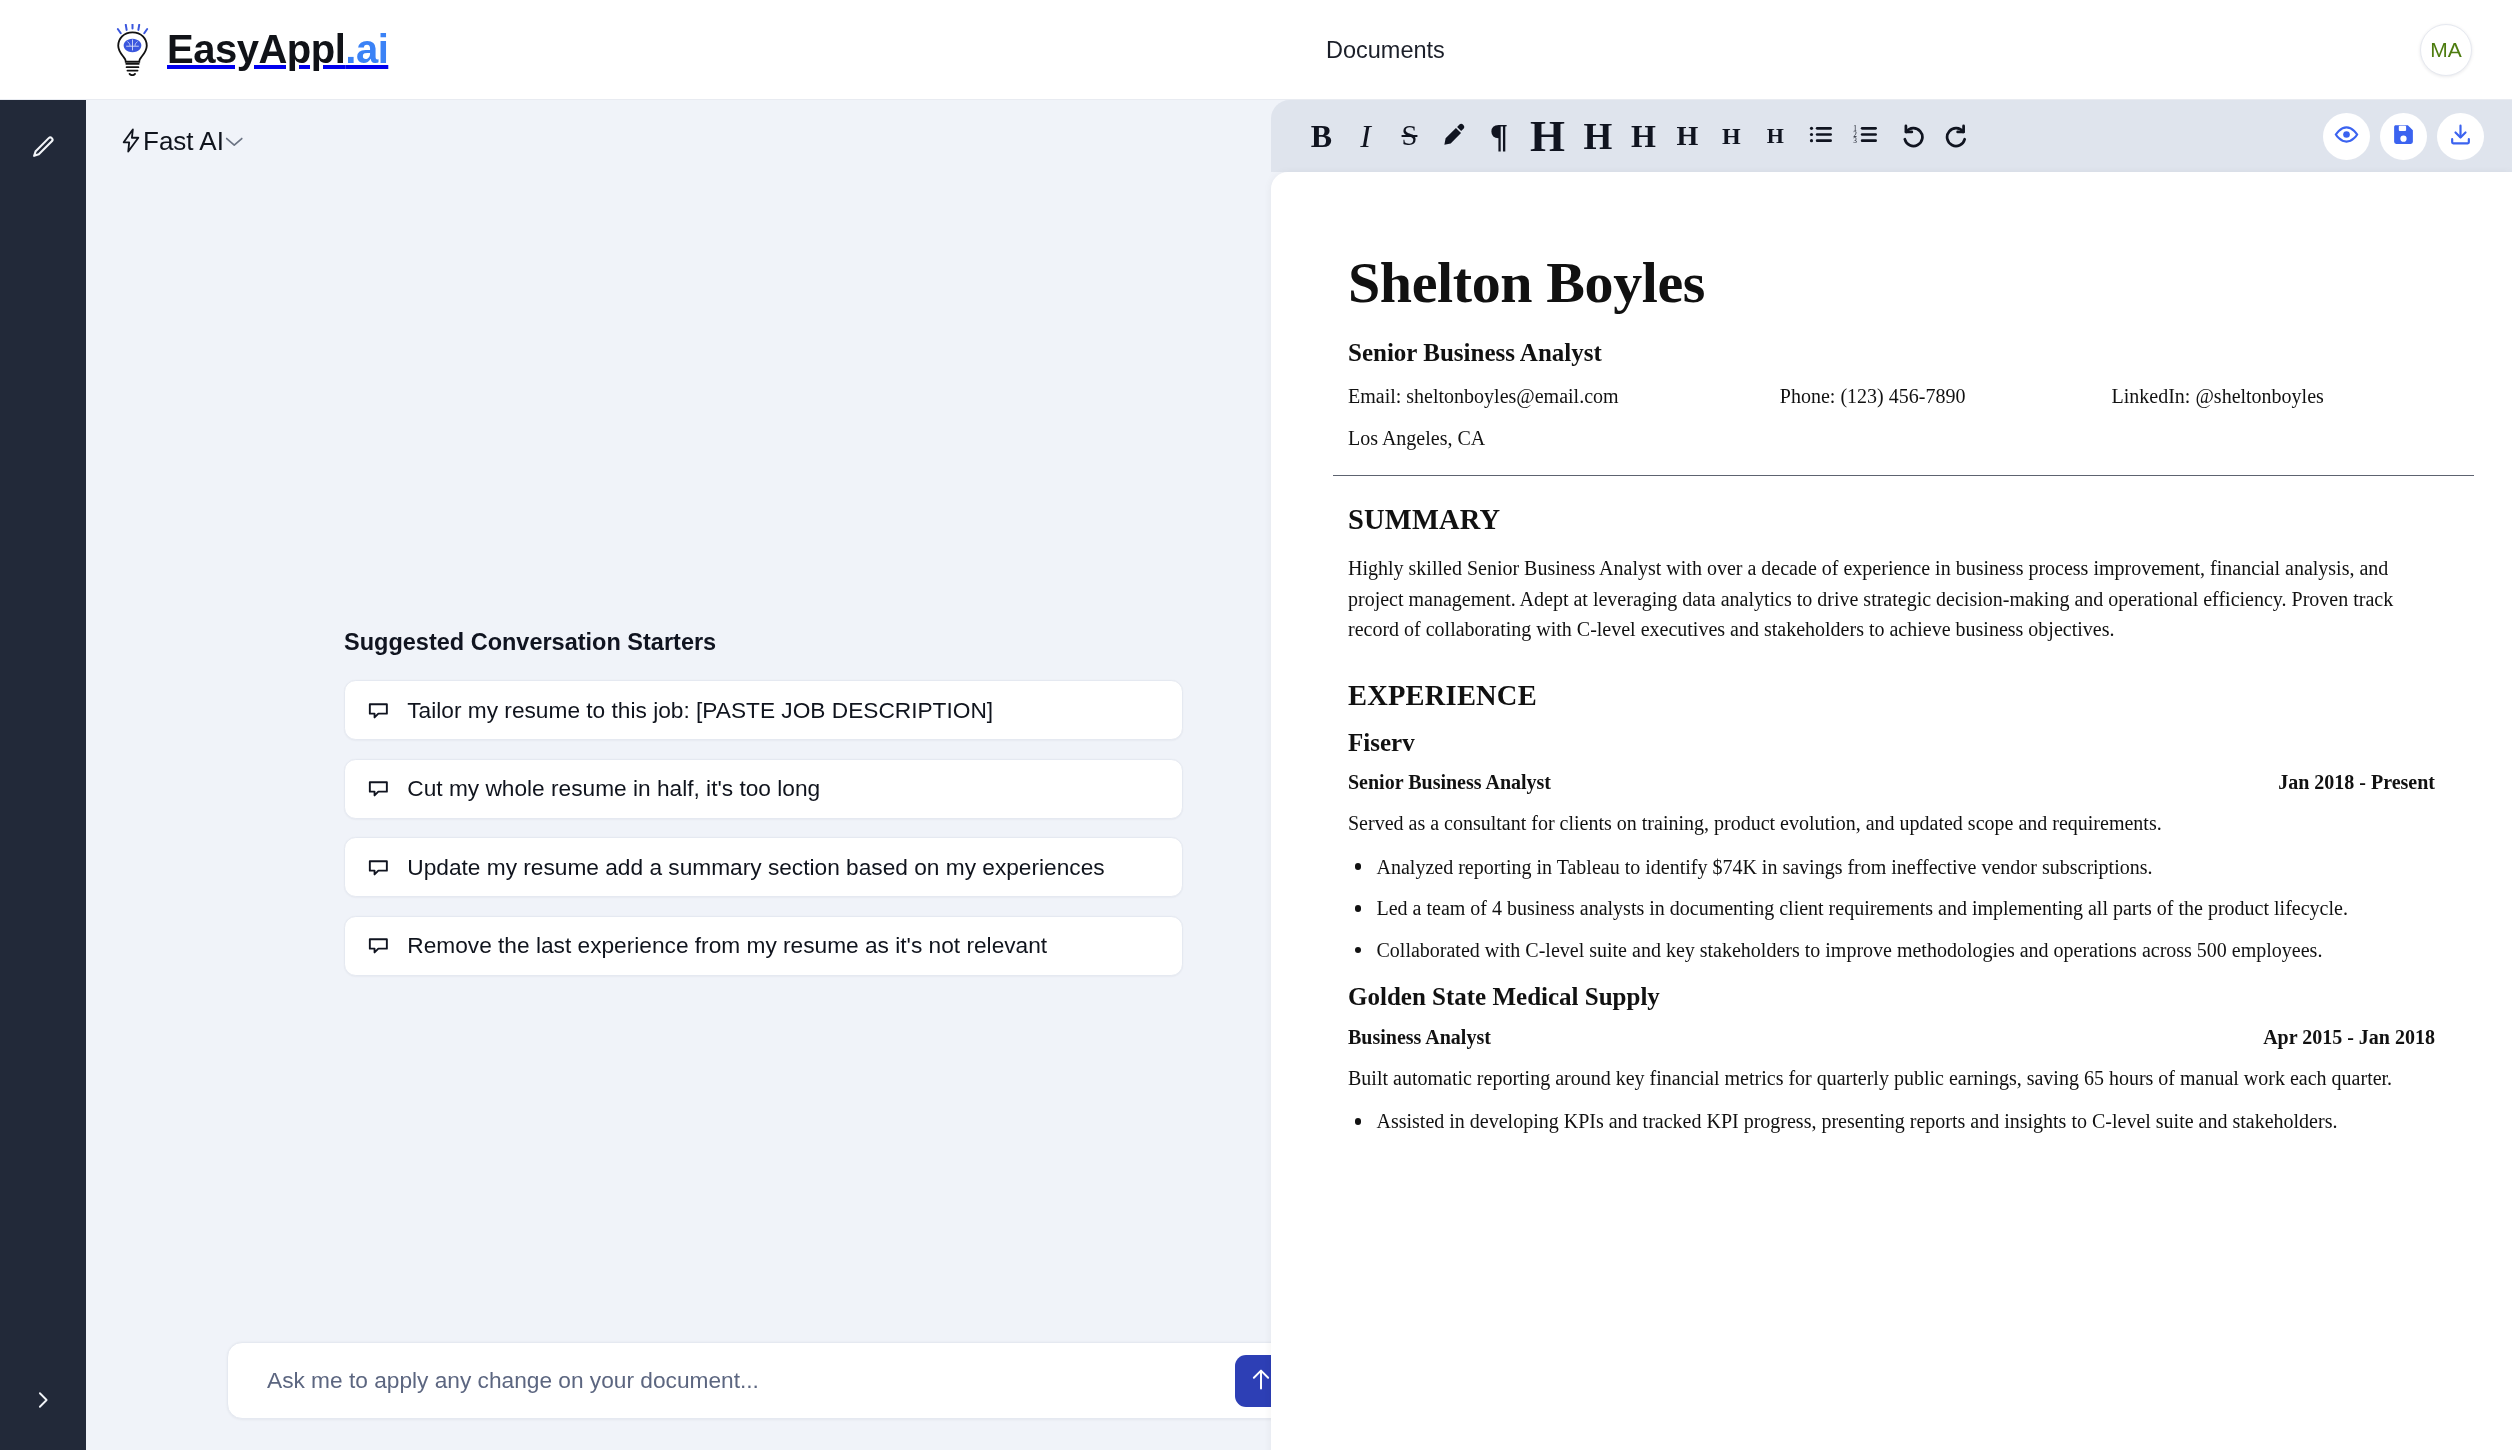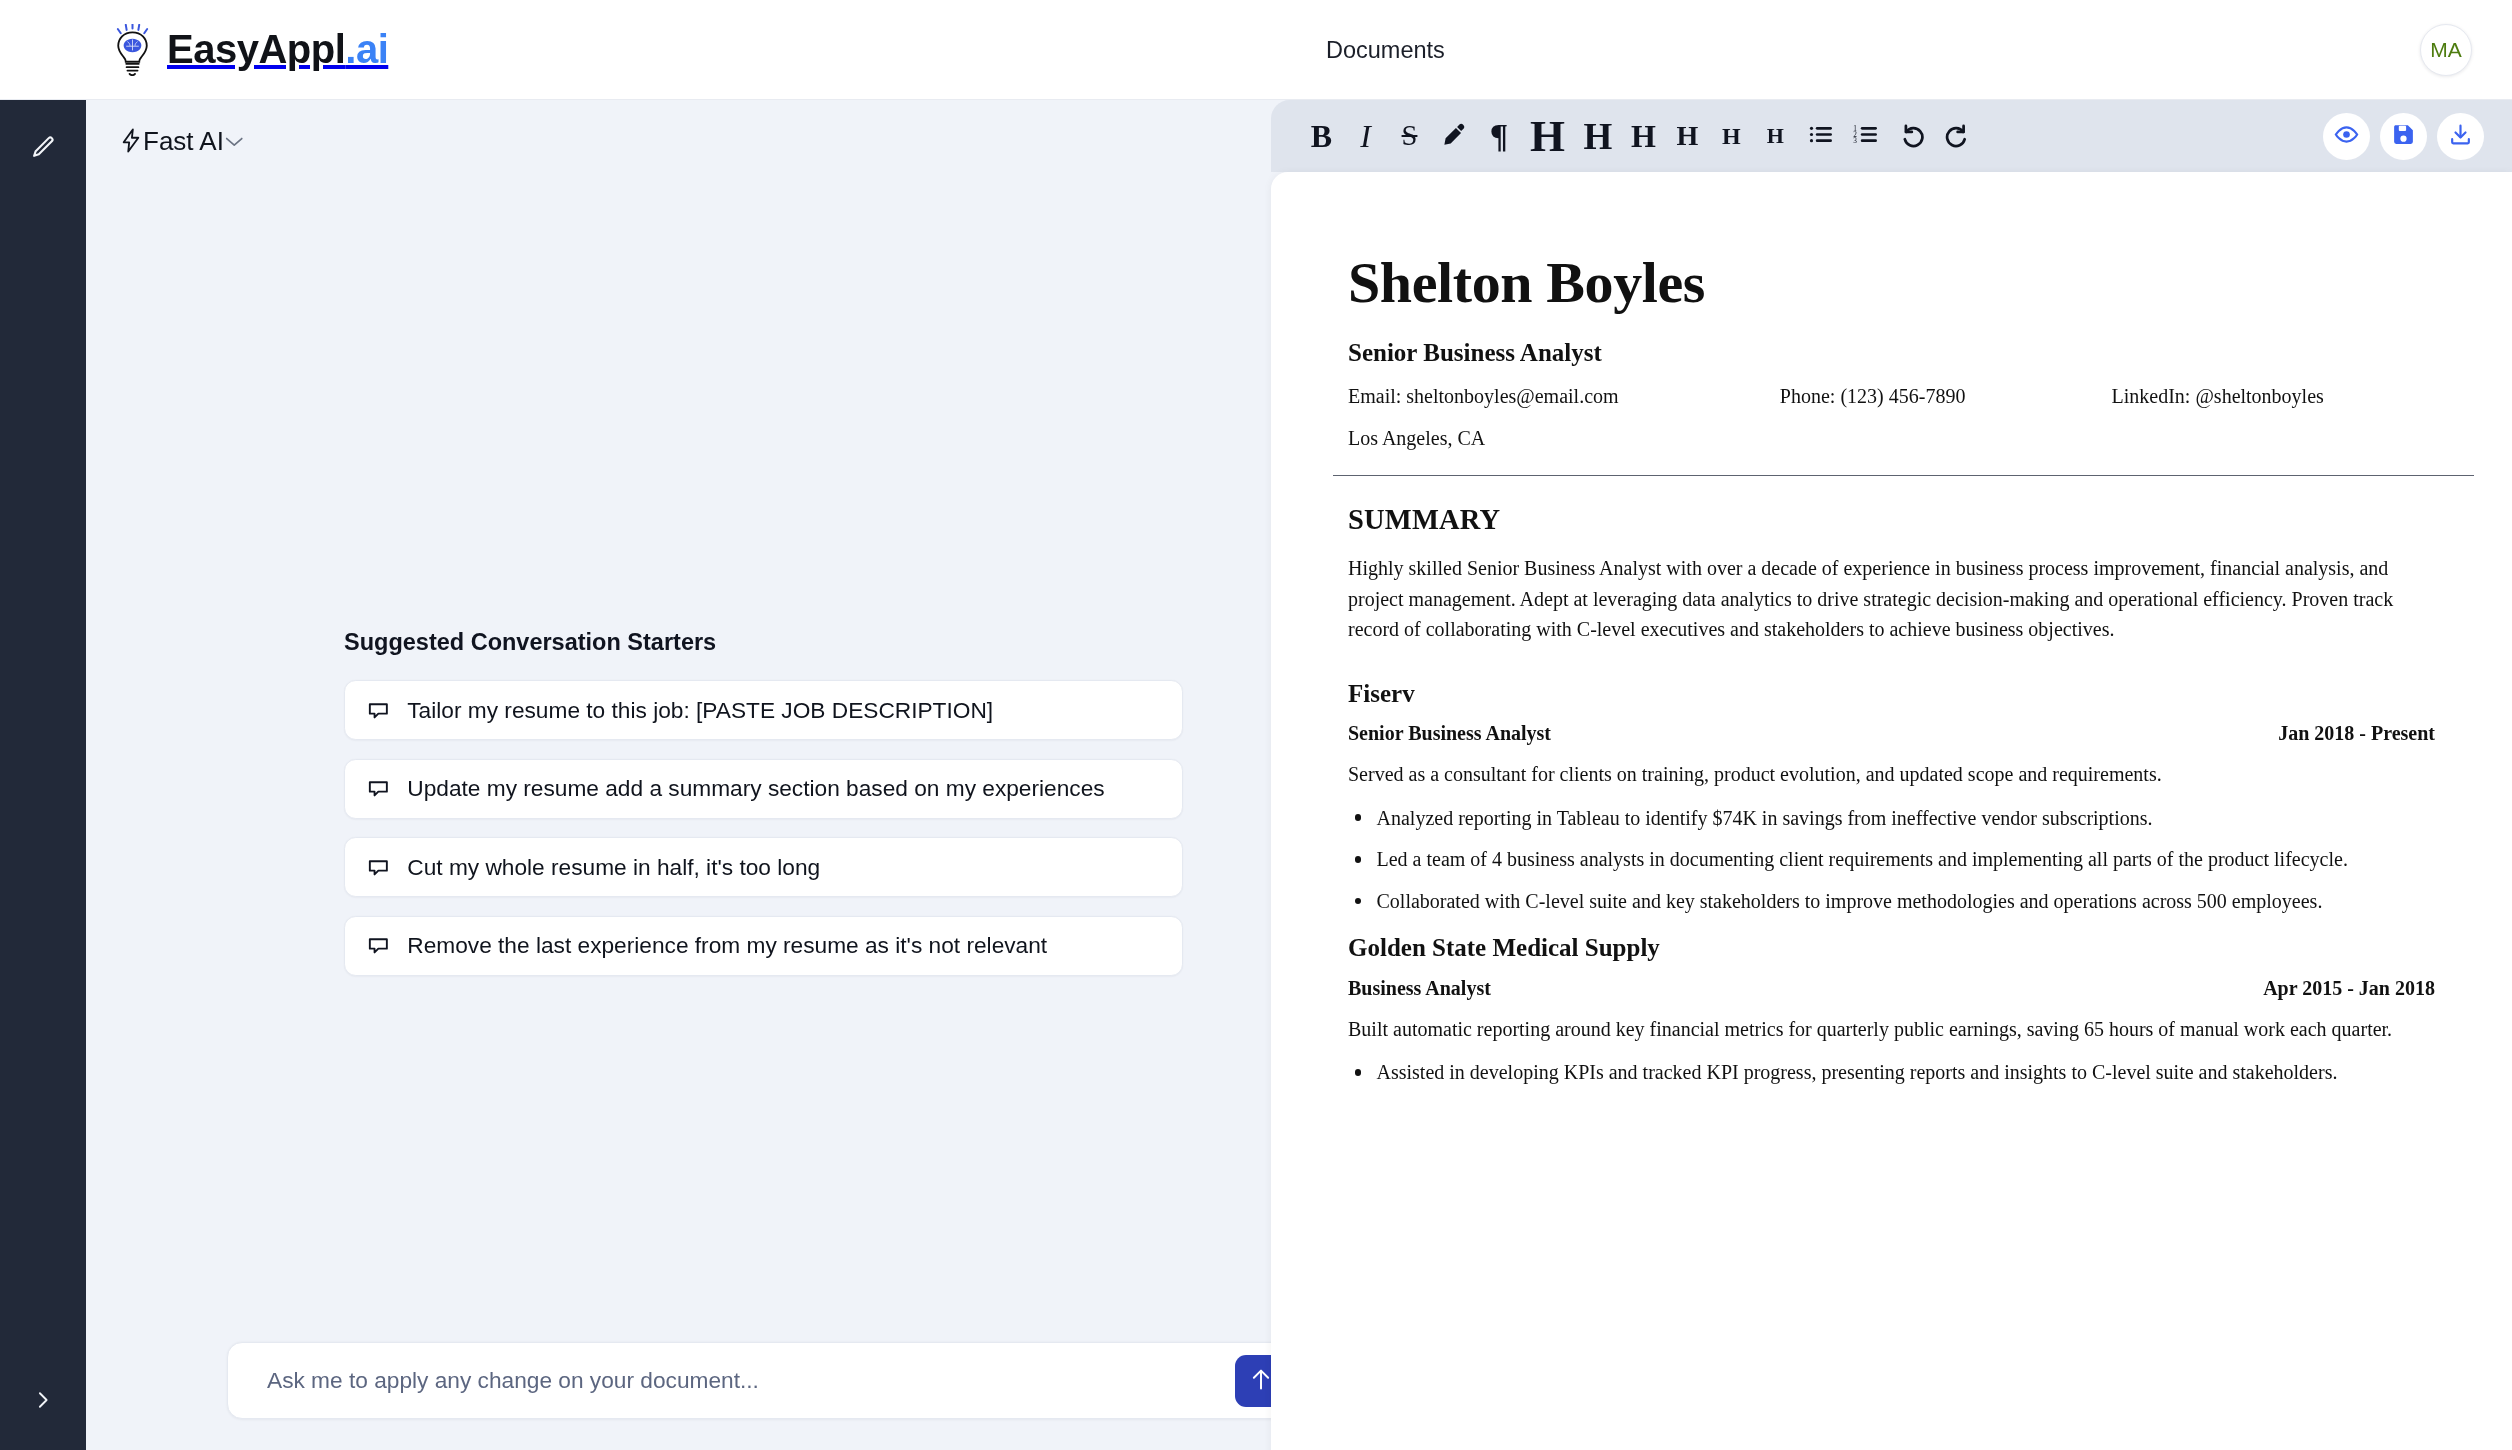--- a/index.html
+++ b/index.html
@@ -417,30 +417,30 @@
       </span>
       <span class="starter-label">Tailor my resume to this job: [PASTE JOB DESCRIPTION]</span>
     </div>
 
     <div class="starter-card">
       <span>
         <svg class="bubble-icon" viewBox="0 0 24 24" fill="none" stroke="#101420" stroke-width="2" stroke-linejoin="round" stroke-linecap="round">
           <path d="M3 5.5 h18 v10 h-9 l-4 4 v-4 H3 z"></path>
         </svg>
       </span>
-      <span class="starter-label">Update my resume add a summary section based on my experiences</span>
+      <span class="starter-label">Cut my whole resume in half, it's too long</span>
     </div>
 
     <div class="starter-card">
       <span>
         <svg class="bubble-icon" viewBox="0 0 24 24" fill="none" stroke="#101420" stroke-width="2" stroke-linejoin="round" stroke-linecap="round">
           <path d="M3 5.5 h18 v10 h-9 l-4 4 v-4 H3 z"></path>
         </svg>
       </span>
-      <span class="starter-label">Cut my whole resume in half, it's too long</span>
+      <span class="starter-label">Update my resume add a summary section based on my experiences</span>
     </div>
 
     <div class="starter-card">
       <span>
         <svg class="bubble-icon" viewBox="0 0 24 24" fill="none" stroke="#101420" stroke-width="2" stroke-linejoin="round" stroke-linecap="round">
           <path d="M3 5.5 h18 v10 h-9 l-4 4 v-4 H3 z"></path>
         </svg>
       </span>
       <span class="starter-label">Remove the last experience from my resume as it's not relevant</span>
     </div>
@@ -559,20 +559,21 @@
       <span class="c1">Email: sheltonboyles@email.com</span>
       <span class="c2">Phone: (123) 456-7890</span>
       <span class="c3">LinkedIn: @sheltonboyles</span>
     </div>
     <div class="r-location">Los Angeles, CA</div>
     <hr class="r-rule">
 
     <div class="r-sec">SUMMARY</div>
     <div class="r-para">Highly skilled Senior Business Analyst with over a decade of experience in business process improvement, financial analysis, and project management. Adept at leveraging data analytics to drive strategic decision-making and operational efficiency. Proven track record of collaborating with C-level executives and stakeholders to achieve business objectives.</div>
 
+    <div class="r-sec">EXPERIENCE</div>
 
     <div>
       <div class="r-company">Fiserv</div>
       <div class="r-role-row">
         <span>Senior Business Analyst</span>
         <span>Jan 2018 - Present</span>
       </div>
       <div class="r-desc">Served as a consultant for clients on training, product evolution, and updated scope and requirements.</div>
       <ul class="r-bullets">
         <li>Analyzed reporting in Tableau to identify $74K in savings from ineffective vendor subscriptions.</li>

